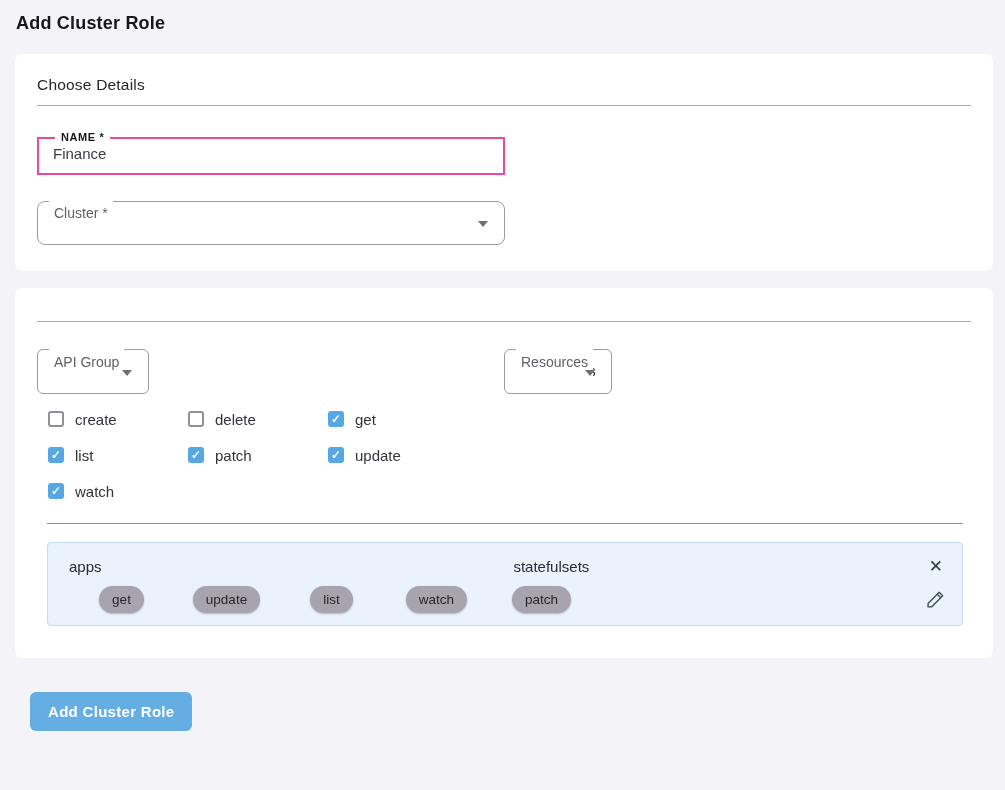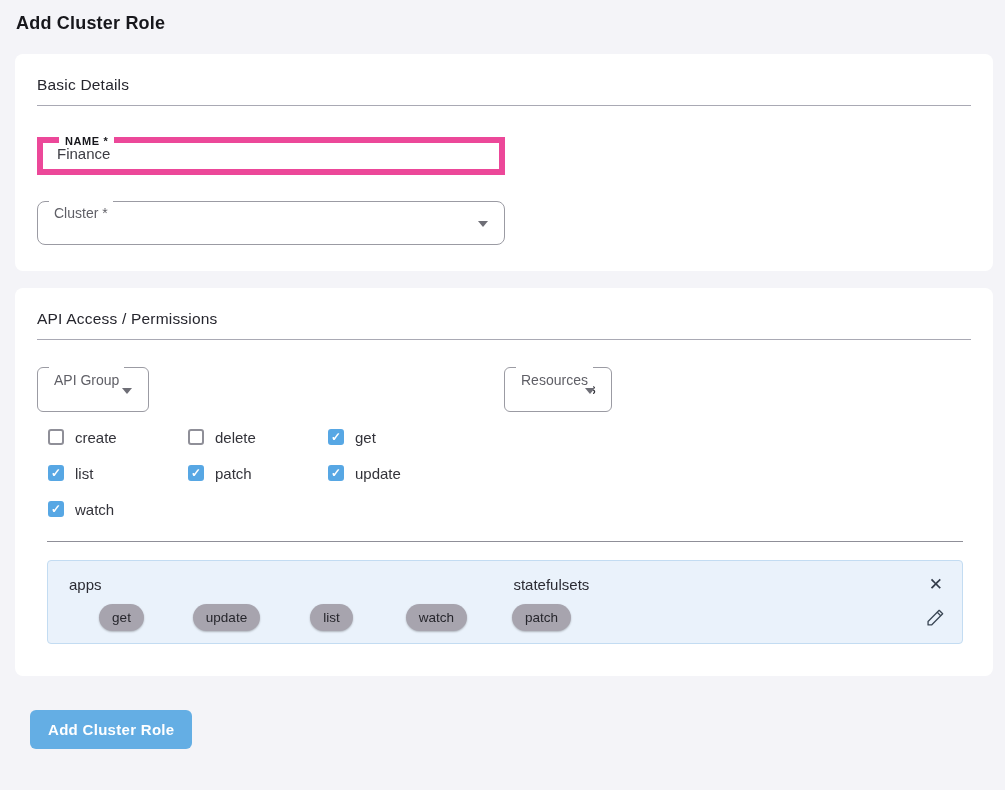--- a/index.html
+++ b/index.html
@@ -37,21 +37,21 @@
     margin-top: 11px;
   }
   
   .field-outline {
     position: relative;
     width: 468px;
   }
   .name-field {
     margin-top: 31px;
     height: 38px;
-    border: 6px solid #ec4899;
+    border: 2px solid #ec4899;
   }
   .name-field .notch-label {
     position: absolute;
     top: -8px;
     left: 16px;
     background: #ffffff;
     padding: 0 6px;
     font-size: 11px;
     font-weight: bold;
     letter-spacing: 0.6px;
@@ -247,38 +247,37 @@
 </style>
 </head>
 <body>
 
 
 
 <div class="page-title">Add Cluster Role</div>
 
 
 <div class="card card-basic">
-  <div class="section-title">Basic Details</div>
+  <div class="section-title">Choose Details</div>
   <hr class="section-divider">
 
   <div class="field-outline name-field">
     <span class="notch-label">NAME *</span>
     <input type="text" value="Finance" style="">
   </div>
 
   <div class="select-outline cluster-field">
     <span class="notch-label">Cluster *</span>
     <span class="select-value">cluster-2</span>
     <span class="select-arrow"></span>
   </div>
 </div>
 
 
 <div class="card card-perms">
-  <div class="section-title">API Access / Permissions</div>
   <hr class="section-divider">
 
   <div class="selects-row">
     <div class="select-outline apigroup-field">
       <span class="notch-label">API Group</span>
       <span class="select-value">apps</span>
       <span class="select-arrow"></span>
     </div>
     <div class="select-outline resources-field">
       <span class="notch-label">Resources</span>

